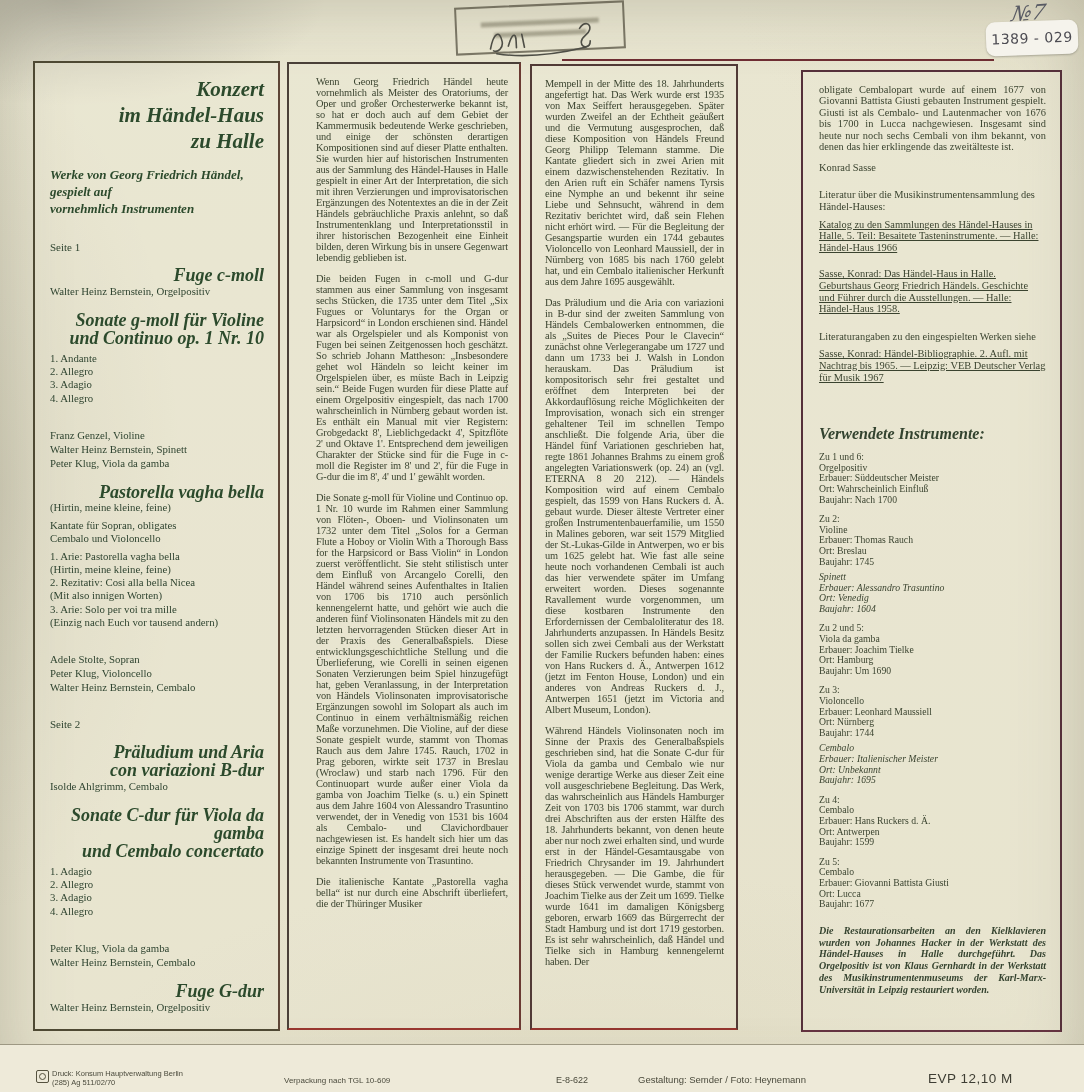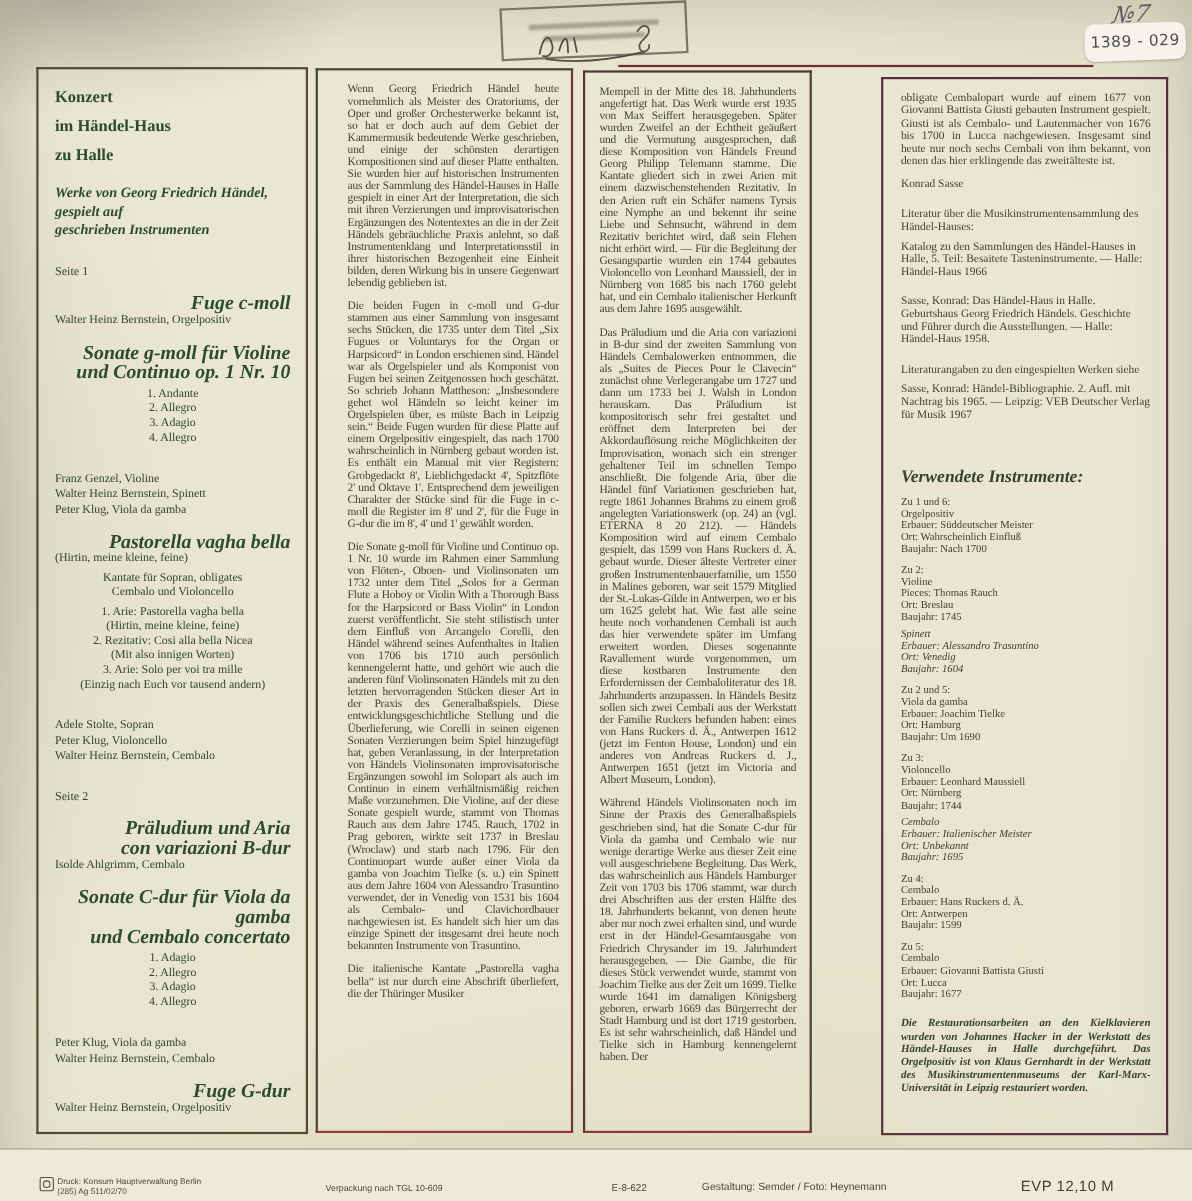--- a/index.html
+++ b/index.html
@@ -17,43 +17,43 @@
   .box1{left:33px;top:61px;width:247px;height:970px;border:2px solid #4e4933;
         border-right-color:#5d4536;padding:13px 14px 10px 15px;}
   .box2{left:287px;top:62px;width:234px;height:968px;border:2px solid #4a4038;
         border-bottom-color:#98372f;border-right-color:#6a3a32;padding:12px 11px 8px 27px;}
   .box3{left:530px;top:64px;width:208px;height:966px;border:2px solid #513a36;
         border-bottom-color:#93352e;padding:12px 12px 8px 13px;}
   .box4{left:801px;top:70px;width:261px;height:962px;border:2px solid #55303a;
         border-bottom-color:#643340;padding:12px 14px 8px 16px;}
 
   
-  .lp-title{font-size:15px;line-height:26px;font-weight:600;color:#2c4a2c;}
+  .lp-title{font-size:21px;line-height:26px;font-style:italic;font-weight:600;color:#2c4a2c;text-align:right;}
   .lp-sub{font-size:13px;line-height:17px;font-style:italic;font-weight:700;color:#2c4a2c;}
   .mt12{margin-top:12px;}
   .lp-side{font-size:11px;color:#2f4430;margin-top:24px;}
   .work-title{font-size:18px;line-height:18px;font-style:italic;font-weight:700;color:#2c4a2c;text-align:right;}
   .work{margin-top:13px;}
   .mv{font-size:10.8px;line-height:13.2px;color:#2f4430;}
-  .mvs{margin-top:5px;text-align:center;}
+  .mvs{margin-top:5px;}
   .perf{font-size:10.8px;line-height:14px;color:#2f4430;}
   .perfs{margin-top:23px;}
   .wsub{font-size:10.8px;line-height:13px;color:#2f4430;}
   .lp-note{font-size:8.8px;line-height:11.3px;font-style:italic;font-weight:600;
            color:#35462f;text-align:justify;margin-top:24px;}
 
   
   .bp{font-size:10.4px;line-height:11px;letter-spacing:-0.15px;text-align:justify;
       color:#3a432f;margin:0 0 10px 0;}
 
   
   .r-para{font-size:10.4px;line-height:11.4px;text-align:justify;color:#3a432f;margin:0;}
   .r-author{font-size:10.4px;color:#3a432f;margin-top:10px;}
   .r-head{font-size:10.4px;line-height:11.6px;color:#3a432f;margin-top:16px;}
-  .r-item{font-size:10.4px;line-height:11.6px;color:#3a432f;margin-top:6px;}
+  .r-item{font-size:10.4px;line-height:11.6px;color:#3a432f;margin-top:6px;text-decoration:underline;}
   .r-gap{margin-top:15px;}
   .r-instr-head{font-size:16px;font-style:italic;font-weight:700;color:#33432f;margin-top:42px;}
   .ig-label{font-size:9.7px;line-height:10.6px;color:#3a432f;margin-top:9px;}
   .ig-line{font-size:9.7px;line-height:10.6px;color:#3a432f;}
   .ig-entry2{margin-top:5px;font-style:italic;}
   .r-note{font-size:10px;line-height:11.8px;font-style:italic;font-weight:600;
           color:#35432f;text-align:justify;margin-top:15px;}
 
   
   .top-rule{position:absolute;left:562px;top:59px;width:432px;height:2px;background:#6e2d32;}
@@ -75,21 +75,21 @@
 
   
   .flap{position:absolute;left:0;top:1044px;width:1084px;height:48px;background:#eeead9;
         border-top:1px solid #9d9883;}
   .f-item{position:absolute;font-family:"Liberation Sans","DejaVu Sans",sans-serif;color:#4a4a3c;}
   .f-print{left:52px;top:24px;font-size:7.5px;line-height:9px;}
   .f-logo{position:absolute;left:36px;top:25px;width:11px;height:11px;border:1px solid #55523f;
           border-radius:2px;}
   .f-logo::after{content:"";position:absolute;left:2px;top:2px;width:5px;height:5px;
           border:1px solid #55523f;border-radius:50%;}
-  .f-pack{left:296px;top:31px;font-size:8px;}
+  .f-pack{left:284px;top:31px;font-size:8px;}
   .f-order{left:556px;top:30px;font-size:9px;}
   .f-credits{left:638px;top:29px;font-size:9.5px;}
   .f-price{left:928px;top:26px;font-size:13.5px;letter-spacing:.5px;color:#3e3e34;}
 </style>
 </head>
 <body>
 
 <div class="sleeve">
 
   <div class="stamp">
@@ -105,21 +105,21 @@
   <div class="sticker">
     <span>1389 - 029</span>
   </div>
 
   <div class="panel box1">
     <div class="lp-title">Konzert</div>
     <div class="lp-title">im Händel-Haus</div>
     <div class="lp-title">zu Halle</div>
     <div class="lp-sub mt12">Werke von Georg Friedrich Händel,</div>
     <div class="lp-sub">gespielt auf</div>
-    <div class="lp-sub">geschrieben Instrumenten</div>
+    <div class="lp-sub">vornehmlich Instrumenten</div>
 
     <div class="lp-side">Seite 1</div>
 
     <div class="work">
       <div class="work-title">Fuge c-moll</div>
       <div class="perf">Walter Heinz Bernstein, Orgelpositiv</div>
     </div>
 
     <div class="work">
       <div class="work-title">Sonate g-moll für Violine</div>
@@ -220,21 +220,21 @@
     <div class="ig">
       <div class="ig-label">Zu 1 und 6:</div>
       <div class="ig-line">Orgelpositiv</div>
       <div class="ig-line">Erbauer: Süddeutscher Meister</div>
       <div class="ig-line">Ort: Wahrscheinlich Einfluß</div>
       <div class="ig-line">Baujahr: Nach 1700</div>
     </div>
     <div class="ig">
       <div class="ig-label">Zu 2:</div>
       <div class="ig-line">Violine</div>
-      <div class="ig-line">Pieces: Thomas Rauch</div>
+      <div class="ig-line">Erbauer: Thomas Rauch</div>
       <div class="ig-line">Ort: Breslau</div>
       <div class="ig-line">Baujahr: 1745</div>
       <div class="ig-entry2">
         <div class="ig-line">Spinett</div>
         <div class="ig-line">Erbauer: Alessandro Trasuntino</div>
         <div class="ig-line">Ort: Venedig</div>
         <div class="ig-line">Baujahr: 1604</div>
       </div>
     </div>
     <div class="ig">

